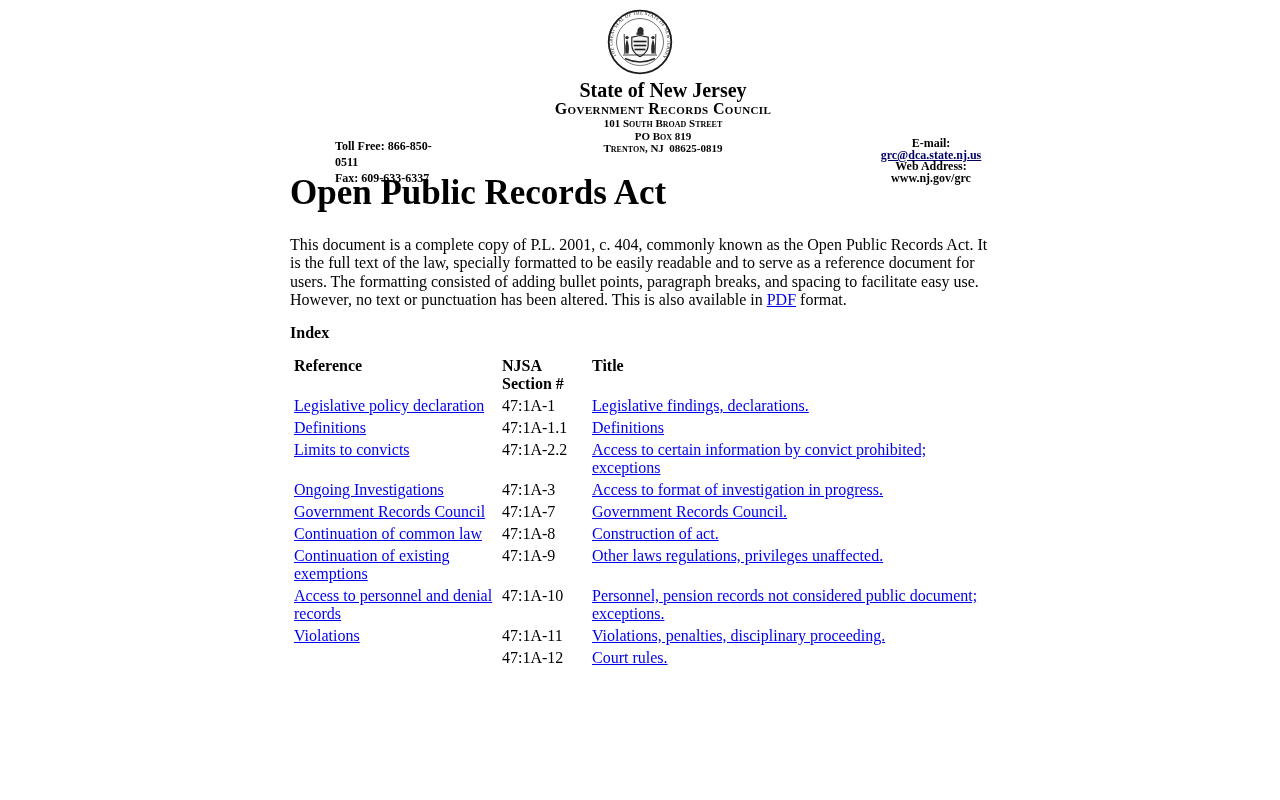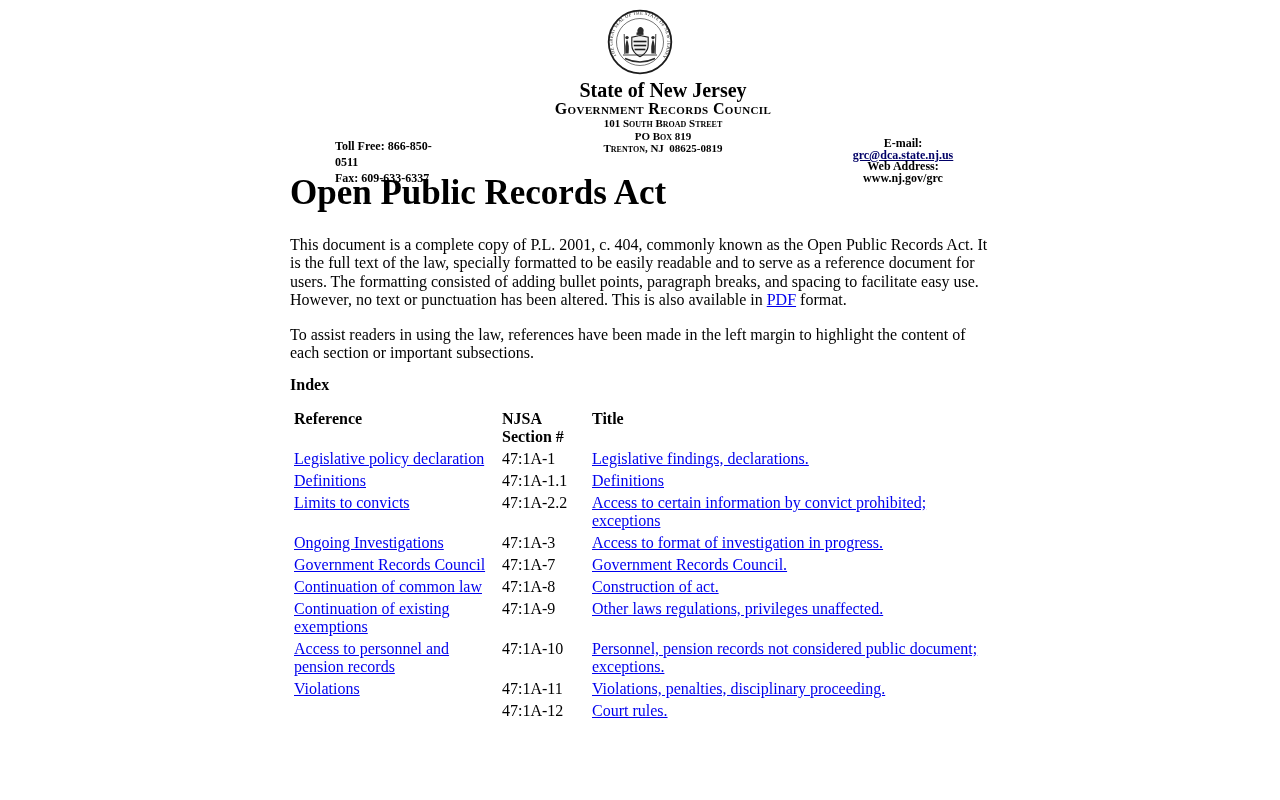--- a/index.html
+++ b/index.html
@@ -62,21 +62,21 @@
     top: 138px;
     left: 45px;
     width: 118px;
     font-size: 12px;
     font-weight: bold;
     line-height: 16px;
   }
   .contact-right {
     position: absolute;
     top: 138px;
-    left: 552px;
+    left: 580px;
     width: 122px;
     text-align: center;
     font-size: 12px;
     font-weight: bold;
     line-height: 11.5px;
   }
   a { color: var(--link_blue, #0000EE); }
   .email-link { color: var(--email_link, #000066); }
   
   h1 {
@@ -167,21 +167,20 @@
       <div>Web Address:</div>
       <div>www.nj.gov/grc</div>
     </div>
 
   </header>
 
   <h1>Open Public Records Act</h1>
 
   <p class="intro"><span>This document is a complete copy of P.L. 2001, c. 404, commonly known as the Open Public Records Act. It is the full text of the law, specially formatted to be easily readable and to serve as a reference document for users. The formatting consisted of adding bullet points, paragraph breaks, and spacing to facilitate easy use. However, no text or punctuation has been altered. This is also available in </span><a href="#">PDF</a><span> format.</span></p>
 
-  <p class="assist">To assist readers in using the law, references have been made in the left margin to highlight the content of each section or important subsections.</p>
 
   <p class="index-heading">Index</p>
 
   <table class="index-table">
     <thead>
       <tr>
         <th>Reference</th>
         <th>NJSA Section #</th>
         <th>Title</th>
       </tr>
@@ -216,21 +215,21 @@
           <td><a href="#">Continuation of common law</a></td>
           <td>47:1A-8</td>
           <td><a href="#">Construction of act.</a></td>
         </tr>
         <tr>
           <td><a href="#">Continuation of existing exemptions</a></td>
           <td>47:1A-9</td>
           <td><a href="#">Other laws regulations, privileges unaffected.</a></td>
         </tr>
         <tr>
-          <td><a href="#">Access to personnel and pension records</a></td>
+          <td><a href="#">Access to personnel and denial records</a></td>
           <td>47:1A-10</td>
           <td><a href="#">Personnel, pension records not considered public document; exceptions.</a></td>
         </tr>
         <tr>
           <td><a href="#">Violations</a></td>
           <td>47:1A-11</td>
           <td><a href="#">Violations, penalties, disciplinary proceeding.</a></td>
         </tr>
         <tr>
           <td></td>

